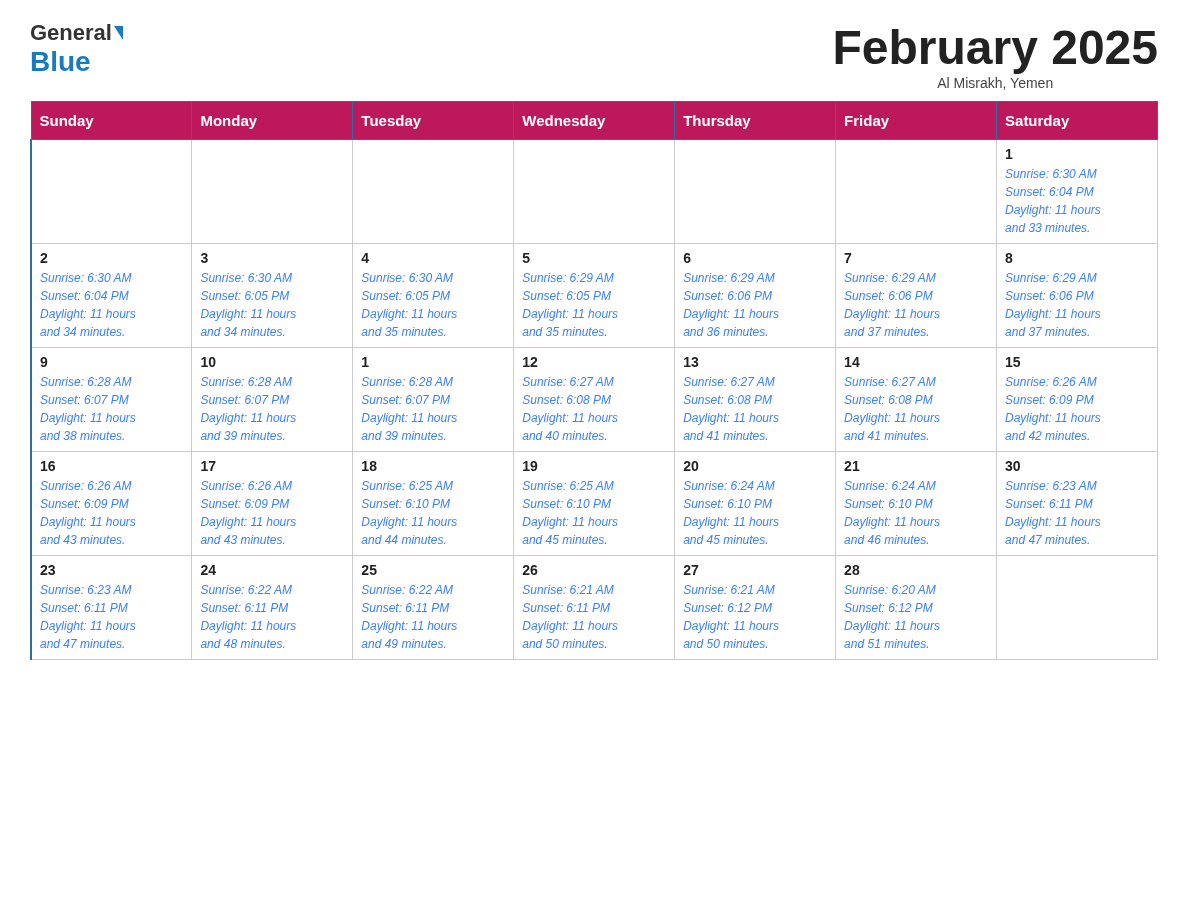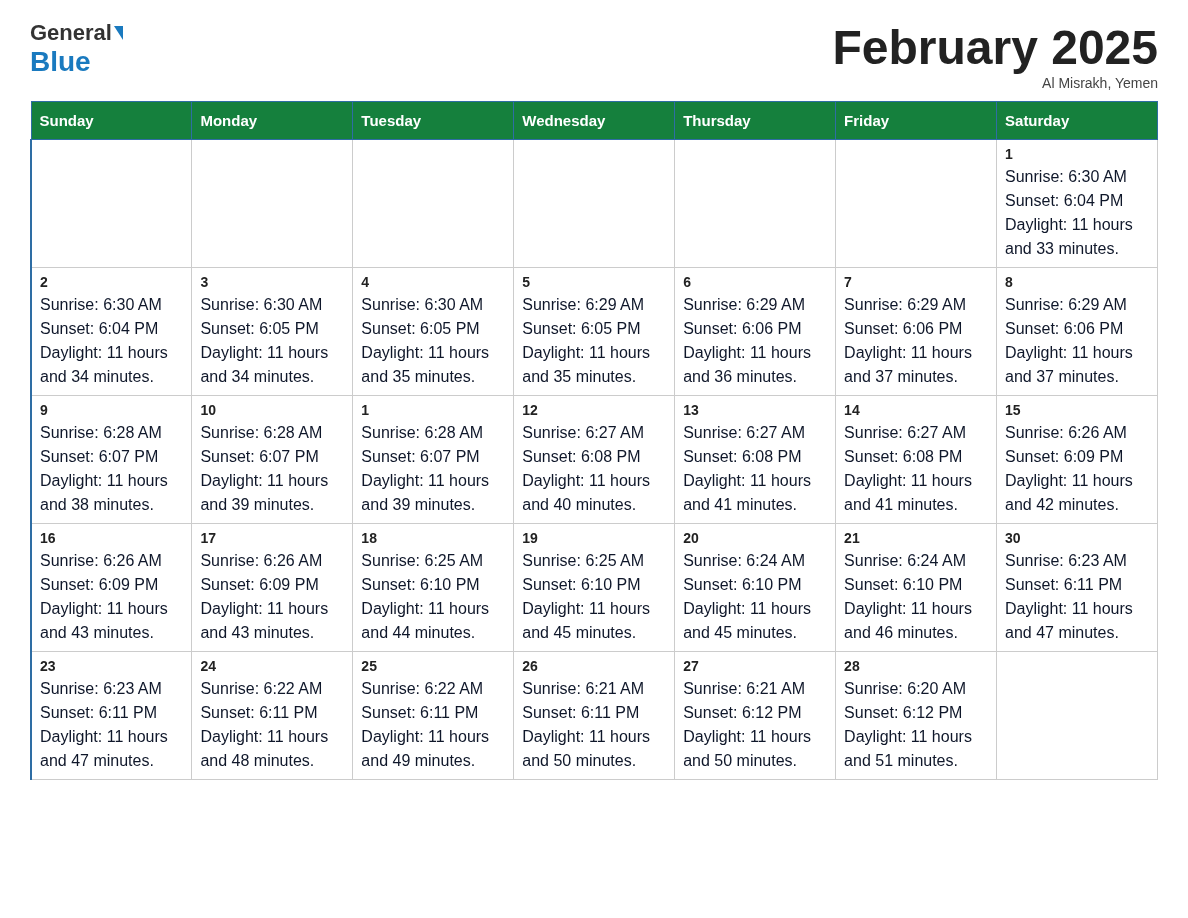--- a/index.html
+++ b/index.html
@@ -34,39 +34,39 @@
       display: inline-block;
       width: 0;
       height: 0;
       border-left: 9px solid transparent;
       border-right: 0px solid transparent;
       border-top: 14px solid #1a7abf;
       margin-left: 2px;
       vertical-align: middle;
     }
     .title-block {
-      text-align: right;
+      text-align: center;
     }
     .title-block h1 {
       font-size: 48px;
       font-weight: bold;
       color: #222;
     }
     .title-block h2 {
       font-size: 14px;
       font-weight: normal;
       color: #444;
     }
     .calendar {
       width: 100%;
       border-collapse: collapse;
       border: 1px solid #aaa;
     }
     .calendar thead tr th {
-      background-color: #15803d;
+      background-color: #be185d;
       color: #fff;
       font-size: 15px;
       font-weight: bold;
       padding: 10px 8px;
       text-align: left;
       border: 1px solid #2e6da4;
     }
     .calendar tbody tr td {
       vertical-align: top;
       padding: 6px 8px;
@@ -81,23 +81,24 @@
       border-left: 2px solid #2e6da4;
     }
     .day-number {
       font-size: 14px;
       font-weight: bold;
       color: #222;
       display: block;
       margin-bottom: 3px;
     }
     .day-info {
-      font-size: 16px;
-      color: #0f172a;
+      font-size: 12px;
+      color: #3b82f6;
       line-height: 1.5;
+      font-style: italic;
     }
     .empty-cell {
       background: #f9f9f9;
     }
     .row-divider td {
       border-top: 2px solid #2e6da4;
     }
   </style>
 </head>
 <body>

